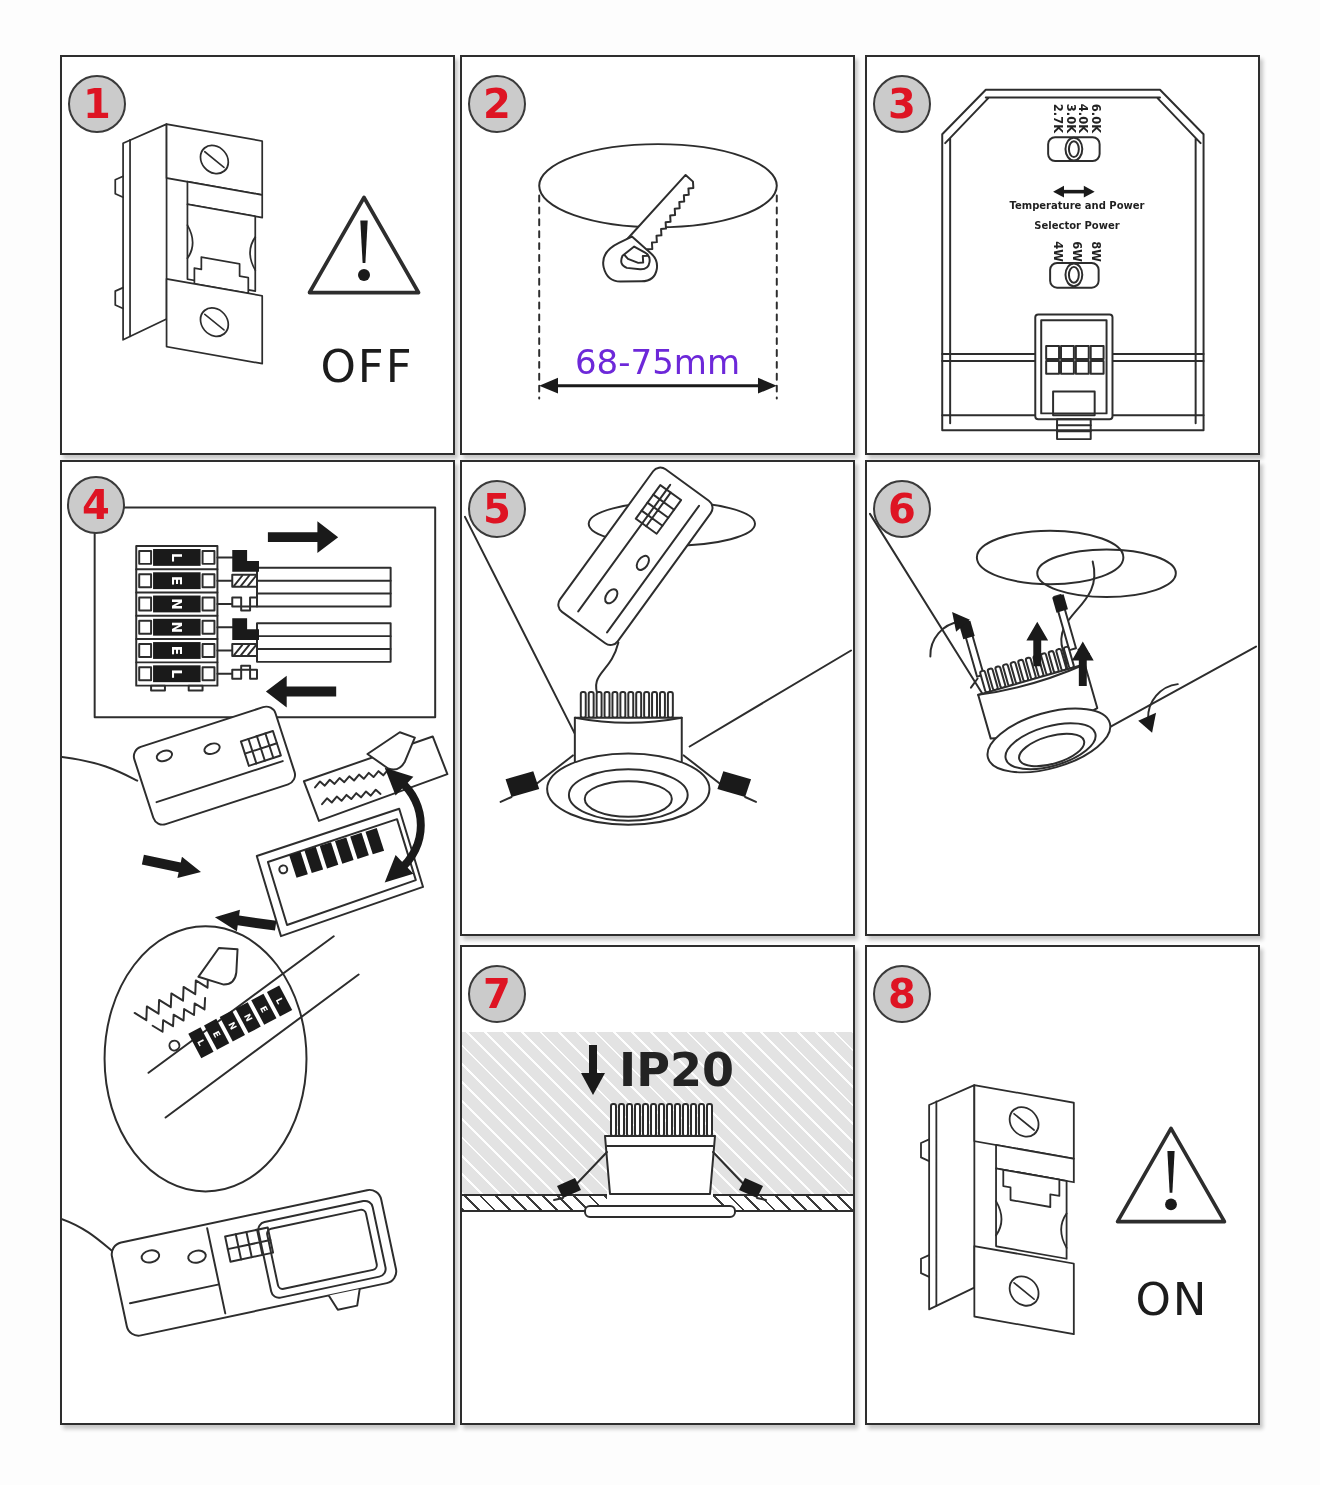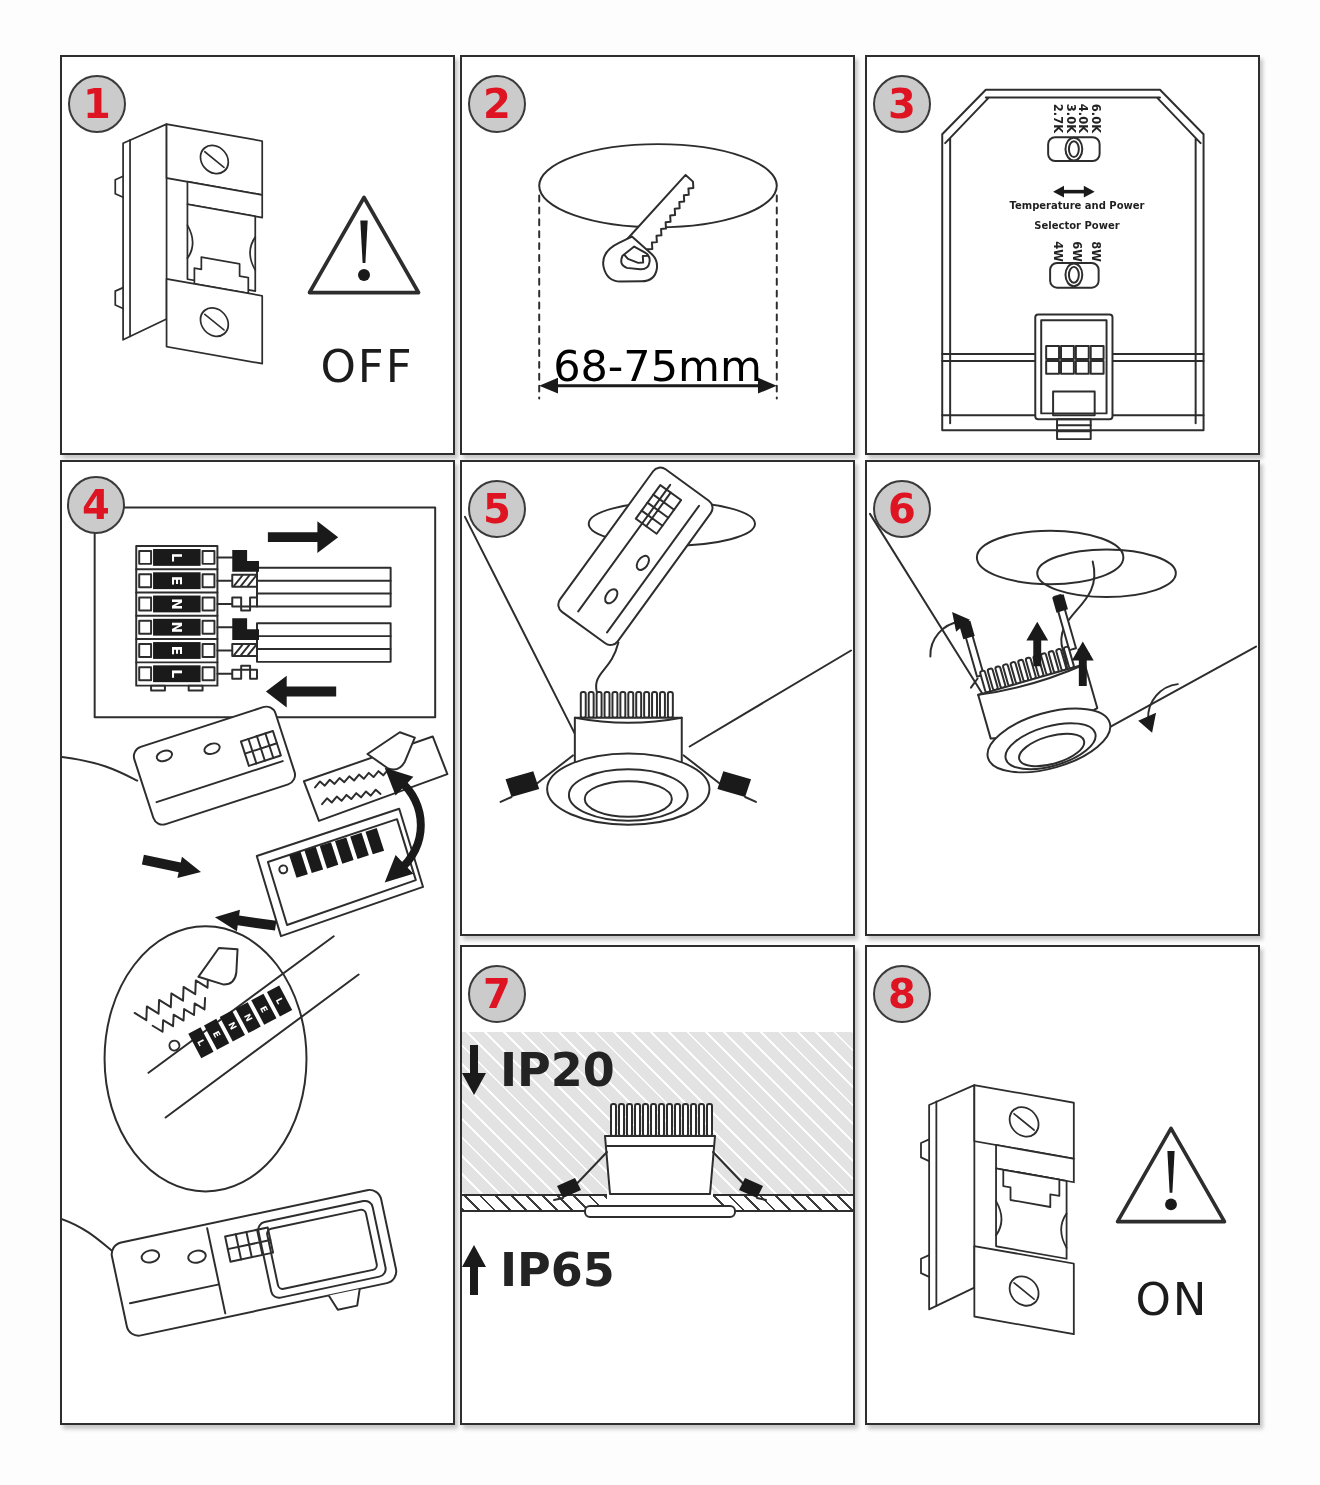--- a/index.html
+++ b/index.html
@@ -8,24 +8,24 @@
          box-shadow:3px 4px 4px rgba(0,0,0,.22);}
   .badge{position:absolute;left:6px;top:18px;width:58px;height:58px;border-radius:50%;
          background:#cbcbcb;border:2px solid #3a3a3a;display:flex;align-items:center;justify-content:center;
          z-index:5;box-sizing:border-box;}
   .badge span{color:#de1423;font-size:40px;font-weight:bold;line-height:1;}
   .artsvg{position:absolute;}
   .ln{stroke:#2d2d2d;stroke-width:2;fill:none;stroke-linejoin:round;stroke-linecap:round;}
   .fw{stroke:#2d2d2d;stroke-width:2;fill:#ffffff;stroke-linejoin:round;}
   .fb{fill:#1a1a1a;stroke:none;}
   .bigtext{position:absolute;color:#1f1f1f;text-align:center;line-height:1;}
-  .dimtext{font-size:43px;color:#000000;}
+  .dimtext{font-size:34px;color:#6d28d9;}
   .onoff{font-size:45px;letter-spacing:2px;color:#1c1c1c;margin-top:34px;}
   .iptext{font-size:46px;font-weight:bold;color:#232323;}
-  .iprow{position:absolute;left:0;width:100%;display:flex;align-items:center;gap:14px;}
+  .iprow{position:absolute;left:0;width:100%;display:flex;align-items:center;justify-content:center;gap:14px;}
   .vlab{position:absolute;font-size:11.5px;font-weight:bold;color:#222;white-space:nowrap;
         transform:rotate(90deg);transform-origin:center;width:30px;text-align:center;height:13px;line-height:13px;}
   .seltitle{position:absolute;left:70px;width:280px;text-align:center;font-size:10px;font-weight:bold;color:#1f1f1f;}
   .plenum{position:absolute;left:0;width:100%;
           background:repeating-linear-gradient(45deg,rgba(255,255,255,.95) 0 2px,rgba(0,0,0,0) 2px 13px),#e3e3e3;}
   .ceilstrip{position:absolute;left:0;width:100%;
           background:repeating-linear-gradient(45deg,#3c3c3c 0 2px,rgba(0,0,0,0) 2px 11px),#ffffff;
           border-top:2px solid #2e2e2e;border-bottom:2px solid #2e2e2e;box-sizing:border-box;}
 </style>
 </head>
@@ -402,27 +402,20 @@
       </g>
       <rect class="fw" x="38" y="120" width="150" height="11" rx="5"></rect>
     </svg>
     <div class="iprow" style="top:96px;">
       <svg width="24" height="50" viewBox="0 0 24 50">
         <rect class="fb" x="8" y="0" width="8" height="30"></rect>
           <polygon class="fb" points="0,28 24,28 12,50"></polygon>
       </svg>
       <span class="iptext">IP20</span>
     </div>
-    <div class="iprow" style="top:296px;">
-      <svg width="24" height="50" viewBox="0 0 24 50">
-        <rect class="fb" x="8" y="20" width="8" height="30"></rect>
-          <polygon class="fb" points="0,22 24,22 12,0"></polygon>
-      </svg>
-      <span class="iptext">IP65</span>
-    </div>
   </section>
 
   <section class="panel" style="left:865px;top:945px;width:395px;height:480px;">
     <div class="badge">
         <span>8</span>
       </div>
     <svg class="artsvg" style="left:35px;top:98px;" width="208" height="290" viewBox="0 0 230 320">
       <path class="fw" d="M30,66 L80,44 L80,268 L30,292 Z"></path>
       <path class="ln" d="M30,104 l-9,4 v16 l9,4 M30,232 l-9,4 v16 l9,4 M38,62 V288"></path>
       <g transform="translate(80,44) skewY(10)">

